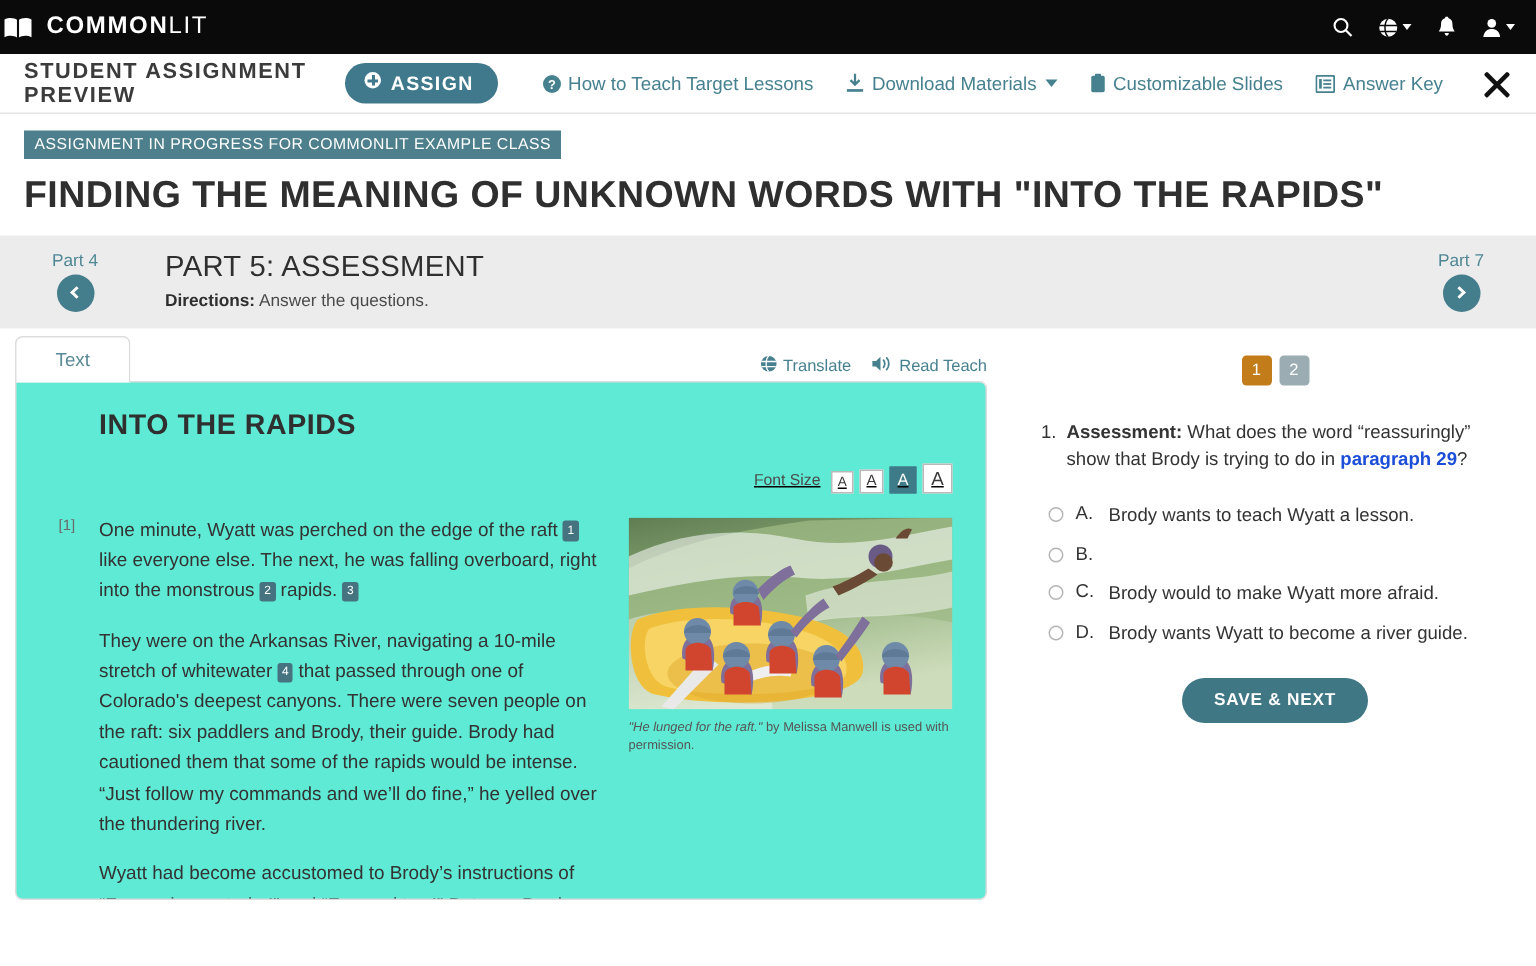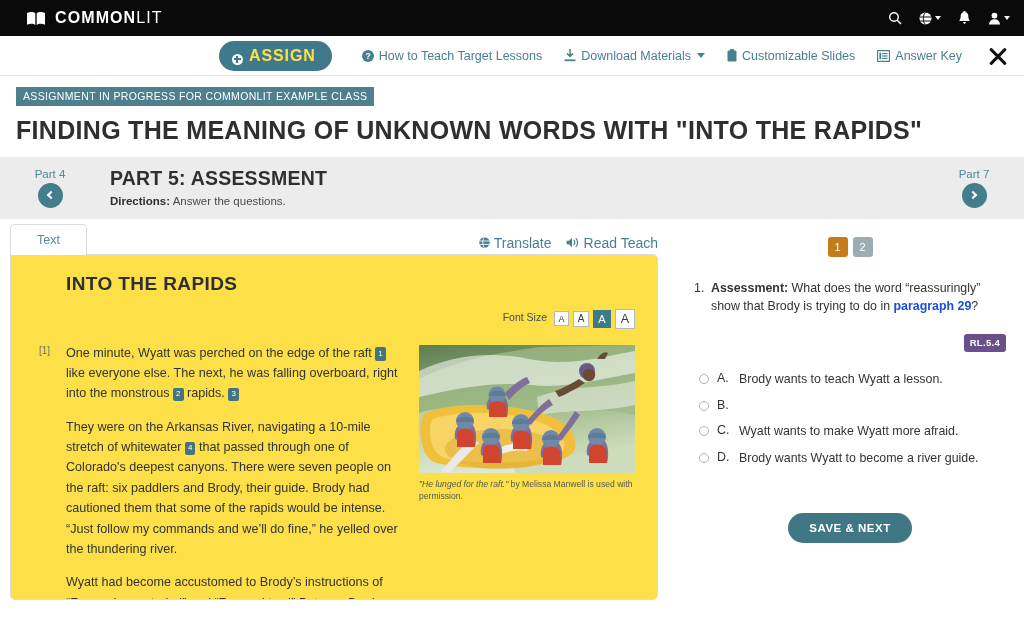--- a/index.html
+++ b/index.html
@@ -11,21 +11,21 @@
     font-family: "Liberation Sans", sans-serif;
     -webkit-font-smoothing: antialiased;
   }
 
   
   .topbar {
     height: 36px;
     background: #0a0a0a;
     display: flex;
     align-items: center;
-    padding: 0 26px;
+    padding: 0 2px;
     position: relative;
   }
   .logo-wrap { display: flex; align-items: center; gap: 9px; }
   .logo-book { width: 20px; height: 15px; position: relative; }
   .logo-book svg { display: block; }
   .logo-text {
     color: #fff; font-size: 16px; letter-spacing: 1.1px;
     font-weight: 700; line-height: 1;
   }
   .logo-text .lit { font-weight: 400; }
@@ -53,25 +53,25 @@
   }
   .preview-title {
     font-size: 14.5px; font-weight: 700; letter-spacing: 1.1px;
     color: #3b3b3b; text-transform: uppercase;
   }
   .preview-actions {
     margin-left: auto;
     display: flex; align-items: center; gap: 22px;
   }
   .assign-btn {
-    background: #40798c; color: #fde047;
+    background: #40798c; color: #ffffff;
     border: none; border-radius: 20px;
-    font-size: 16px; font-weight: 700; letter-spacing: .9px;
+    font-size: 13px; font-weight: 700; letter-spacing: .9px;
     padding: 6px 16px 6px 13px;
-    display: flex; align-items: flex-end; gap: 6px;
+    display: flex; align-items: flex-start; gap: 6px;
     cursor: pointer;
     margin-right: 8px;
   }
   .assign-dot {
     width: 11px; height: 11px; border-radius: 50%;
     background: #fff; position: relative; flex: none;
   }
   .assign-dot::before {
     content: ""; position: absolute; left: 4.5px; top: 2px;
     width: 2px; height: 7px; background: #40798c;
@@ -144,21 +144,21 @@
     cursor: pointer;
   }
   .chev {
     width: 6px; height: 6px;
     border-top: 2.2px solid #fff; border-right: 2.2px solid #fff;
   }
   .chev.left  { transform: rotate(-135deg); margin-left: 2px; }
   .chev.right { transform: rotate(45deg);  margin-right: 2px; }
   .part-main { margin-left: 28px; }
   .part-title {
-    font-size: 19.5px; font-weight: 700; color: #2f2f2f;
+    font-size: 19.5px; font-weight: 400; color: #2f2f2f;
     letter-spacing: .2px; text-transform: uppercase;
     line-height: 1.1;
   }
   .part-dir {
     font-size: 11.5px; color: #4a4a4a; margin-top: 5px;
   }
   .part-dir b { color: #2f2f2f; }
   .part-nav.right-nav { margin-left: auto; }
 
   
@@ -187,29 +187,29 @@
     position: relative; z-index: 2;
     line-height: 1;
   }
   .tools {
     margin-left: auto;
     display: flex; align-items: center; gap: 14px;
     padding-right: 14px; padding-bottom: 4px;
   }
   .tool-link {
     display: flex; align-items: center; gap: 4px;
-    color: #47818f; font-size: 14px; cursor: pointer;
+    color: #47818f; font-size: 11px; cursor: pointer;
   }
   .reader {
     border: 1px solid #dcdcdc;
     border-radius: 0 5px 5px 5px;
     margin: -1px 14px 0 10px;
     height: 346px;
     overflow: hidden;
-    background: #fde047;
+    background: #5eead4;
     position: relative;
   }
   .reader-inner { padding: 18px 22px 0 28px; }
   .story-title {
     font-size: 19px; font-weight: 700; color: #2f2f2f;
     letter-spacing: .4px; margin: 0 0 0 27px;
     text-transform: uppercase;
   }
   .byline-row {
     display: flex; align-items: flex-end;
@@ -217,21 +217,21 @@
   }
   .byline {
     font-size: 13px; color: #6d6d6d; letter-spacing: .4px;
   }
   .byline .dot {
     display: inline-block; width: 7px; height: 7px;
     border-radius: 50%; background: #4d4d4d;
     margin: 0 6px 1px 5px;
   }
   .fontsize {
-    margin-left: auto; display: flex; align-items: center; gap: 4px;
+    margin-left: auto; display: flex; align-items: flex-end; gap: 4px; text-decoration: underline;
   }
   .fs-label { font-size: 10.5px; color: #4a4a4a; margin-right: 3px; padding-bottom: 3px;}
   .fs-btn {
     border: 1px solid #b9b9b9; background: #fff; color: #3a3a3a;
     display: flex; align-items: center; justify-content: center;
     cursor: pointer; font-weight: 400;
   }
   .fs-btn.s1 { width: 15px; height: 15px; font-size: 9px; }
   .fs-btn.s2 { width: 16px; height: 16px; font-size: 10px; }
   .fs-btn.s3 { width: 18px; height: 18px; font-size: 11px; }
@@ -308,21 +308,20 @@
     flex: none; margin-top: 3px;
   }
   .choice-letter { font-size: 12.4px; color: #333; width: 14px; flex: none; }
   .choice-text { font-size: 12.4px; color: #333; line-height: 1.3; }
   .save-row { display: flex; justify-content: center; margin-top: 22px; }
   .save-btn {
     background: #3f7785; color: #fff; border: none;
     border-radius: 18px; cursor: pointer;
     font-size: 11.5px; font-weight: 700; letter-spacing: .5px;
     padding: 9px 21px;
-    margin-top: 25px;
   }
 </style>
 </head>
 <body>
 
 <div class="topbar">
   <div class="logo-wrap">
     <span class="logo-book">
       <svg width="20" height="15" viewBox="0 0 20 15">
         <path d="M1 2 C4 0.4 7.6 0.8 9.3 2.2 L9.3 14 C7.6 12.6 4 12.2 1 13.8 Z" fill="#fff"></path>
@@ -356,20 +355,21 @@
       <svg width="13" height="13" viewBox="0 0 13 13">
           <circle cx="6.5" cy="3.6" r="2.9" fill="#fff"></circle>
           <path d="M.9 12.6 C1.3 9 3.6 7.3 6.5 7.3 C9.4 7.3 11.7 9 12.1 12.6 Z" fill="#fff"></path>
         </svg>
       <i class="caret-d"></i>
     </span>
   </div>
 </div>
 
 <div class="previewbar">
+  <div class="preview-title">STUDENT ASSIGNMENT PREVIEW</div>
   <div class="preview-actions">
     <button class="assign-btn">
       <i class="assign-dot"></i>
       <span>ASSIGN</span>
     </button>
 
     <span class="act-link">
       <span>
         <svg width="12" height="12" viewBox="0 0 12 12">
             <circle cx="6" cy="6" r="6" fill="#47818f"></circle>
@@ -574,38 +574,35 @@
     <div class="qpills">
       <span class="qpill active">1</span>
       <span class="qpill inactive">2</span>
     </div>
 
     <div class="question">
       <span class="q-num">1.</span>
       <span class="q-text"><b>Assessment:</b><span> What does the word “reassuringly” show that Brody is trying to do in </span><span class="plink">paragraph 29</span><span>?</span></span>
     </div>
 
-    <div class="std-row">
-      <span class="std-badge">RL.5.4</span>
-    </div>
 
     <div class="choices">
       <div class="choice">
         <span class="radio"></span>
         <span class="choice-letter">A.</span>
         <span class="choice-text">Brody wants to teach Wyatt a lesson.</span>
       </div>
       <div class="choice">
         <span class="radio"></span>
         <span class="choice-letter">B.</span>
       </div>
       <div class="choice">
         <span class="radio"></span>
         <span class="choice-letter">C.</span>
-        <span class="choice-text">Wyatt wants to make Wyatt more afraid.</span>
+        <span class="choice-text">Brody would to make Wyatt more afraid.</span>
       </div>
       <div class="choice">
         <span class="radio"></span>
         <span class="choice-letter">D.</span>
         <span class="choice-text">Brody wants Wyatt to become a river guide.</span>
       </div>
     </div>
 
     <div class="save-row">
       <button class="save-btn">SAVE &amp; NEXT</button>

